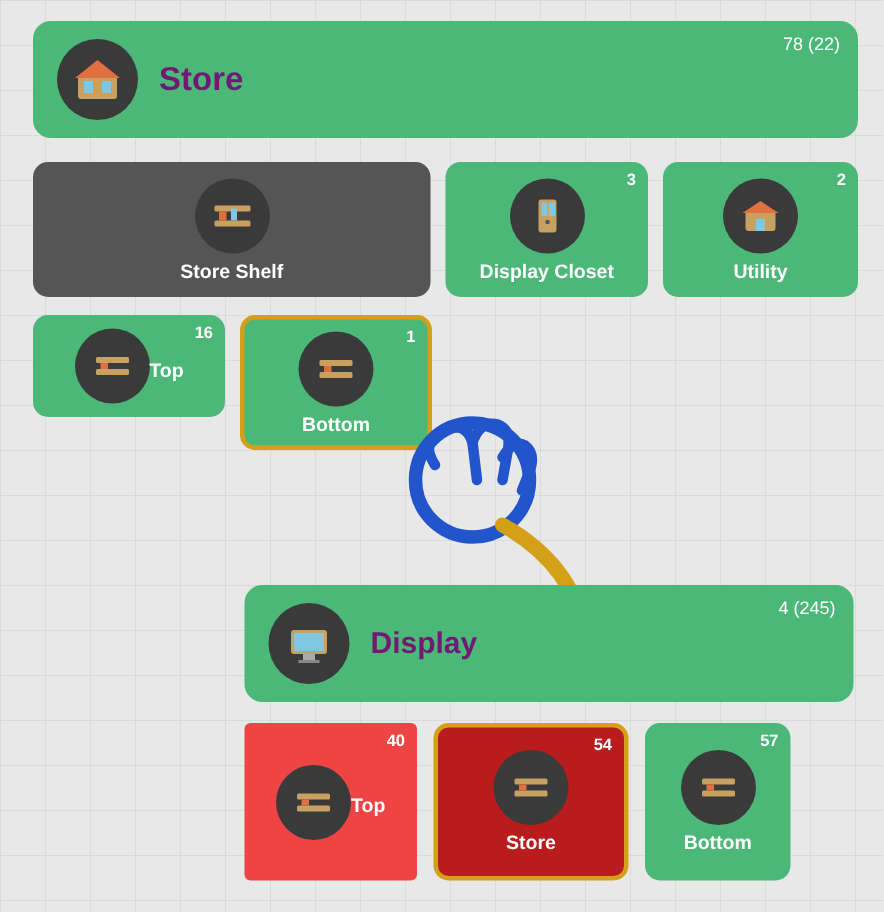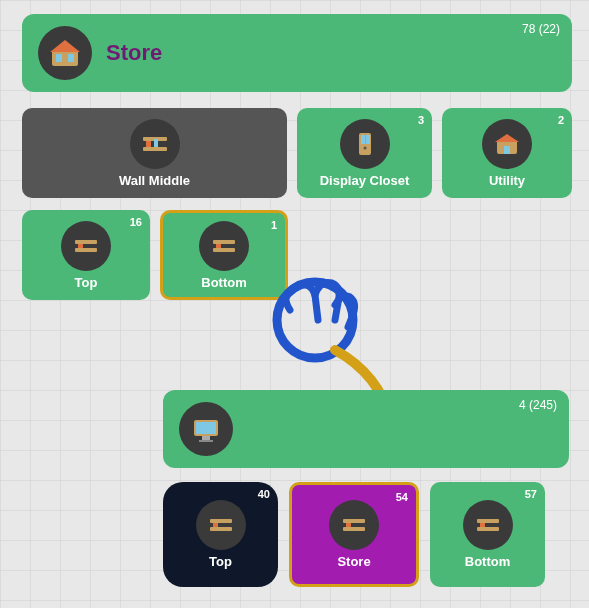--- a/index.html
+++ b/index.html
@@ -127,25 +127,25 @@
       align-items: center;
       justify-content: center;
     }
 
     
     .top-left-card {
       position: absolute;
       top: 210px;
       left: 22px;
       width: 128px;
-      height: 90px;
-      background-color: #4cb878;
-      border-radius: 10px;
-      display: flex;
-      flex-direction: column;
+      height: 68px;
+      background-color: #4cb878;
+      border-radius: 10px;
+      display: flex;
+      flex-direction: row;
       align-items: center;
       justify-content: center;
     }
 
     
     .bottom-card {
       position: absolute;
       top: 210px;
       left: 160px;
       width: 128px;
@@ -183,50 +183,50 @@
       padding: 0 16px;
     }
 
     
     .top-mid-card {
       position: absolute;
       top: 482px;
       left: 163px;
       width: 115px;
       height: 105px;
-      background-color: #0f172a;
-      border-radius: 20px;
-      display: flex;
-      flex-direction: column;
+      background-color: #ef4444;
+      border-radius: 4px;
+      display: flex;
+      flex-direction: row;
       align-items: center;
       justify-content: center;
     }
 
     
     .middle-card {
       position: absolute;
       top: 482px;
       left: 289px;
       width: 130px;
       height: 105px;
-      background-color: #a21caf;
+      background-color: #b91c1c;
       border-radius: 10px;
       border: 3px solid #d4a017;
       display: flex;
       flex-direction: column;
       align-items: center;
       justify-content: center;
     }
 
     
     .bottom-right-card {
       position: absolute;
       top: 482px;
       left: 430px;
-      width: 115px;
+      width: 97px;
       height: 105px;
       background-color: #4cb878;
       border-radius: 10px;
       display: flex;
       flex-direction: column;
       align-items: center;
       justify-content: center;
     }
 
     .store-badge {
@@ -256,21 +256,21 @@
 
 <div class="wall-shelf-card">
   <div class="card-icon">
     <svg width="30" height="30" viewBox="0 0 30 30">
       <rect x="3" y="8" width="24" height="4" fill="#c8a060" rx="1"></rect>
       <rect x="3" y="18" width="24" height="4" fill="#c8a060" rx="1"></rect>
       <rect x="6" y="12" width="5" height="6" fill="#e07040"></rect>
       <rect x="14" y="10" width="4" height="8" fill="#7ec8e3"></rect>
     </svg>
   </div>
-  <span class="card-label">Wall Middle</span>
+  <span class="card-label">Store Shelf</span>
 </div>
 
 <div class="utility-closet-card green-card">
   <span class="badge">3</span>
   <div class="card-icon">
     <svg width="28" height="28" viewBox="0 0 28 28">
       <rect x="8" y="3" width="12" height="22" rx="2" fill="#c8a060"></rect>
       <rect x="10" y="5" width="4" height="9" fill="#7ec8e3"></rect>
       <rect x="15" y="5" width="4" height="9" fill="#7ec8e3"></rect>
       <circle cx="14" cy="18" r="1.5" fill="#555"></circle>
@@ -332,20 +332,21 @@
 
 <div class="display-card green-card">
   <div class="store-icon">
     <svg width="34" height="34" viewBox="0 0 34 34">
       <rect x="5" y="8" width="24" height="16" rx="2" fill="#c8a060"></rect>
       <rect x="7" y="10" width="20" height="12" fill="#7ec8e3"></rect>
       <rect x="13" y="24" width="8" height="4" fill="#aaa"></rect>
       <rect x="10" y="28" width="14" height="2" fill="#888"></rect>
     </svg>
   </div>
+  <span class="store-title" style="font-size:20px;">Display</span>
   <span class="store-badge">4 (245)</span>
 </div>
 
 <div class="top-mid-card green-card">
   <span class="badge">40</span>
   <div class="card-icon">
     <svg width="28" height="28" viewBox="0 0 28 28">
       <rect x="3" y="8" width="22" height="4" fill="#c8a060" rx="1"></rect>
       <rect x="3" y="16" width="22" height="4" fill="#c8a060" rx="1"></rect>
       <rect x="6" y="12" width="5" height="4" fill="#e07040"></rect>

